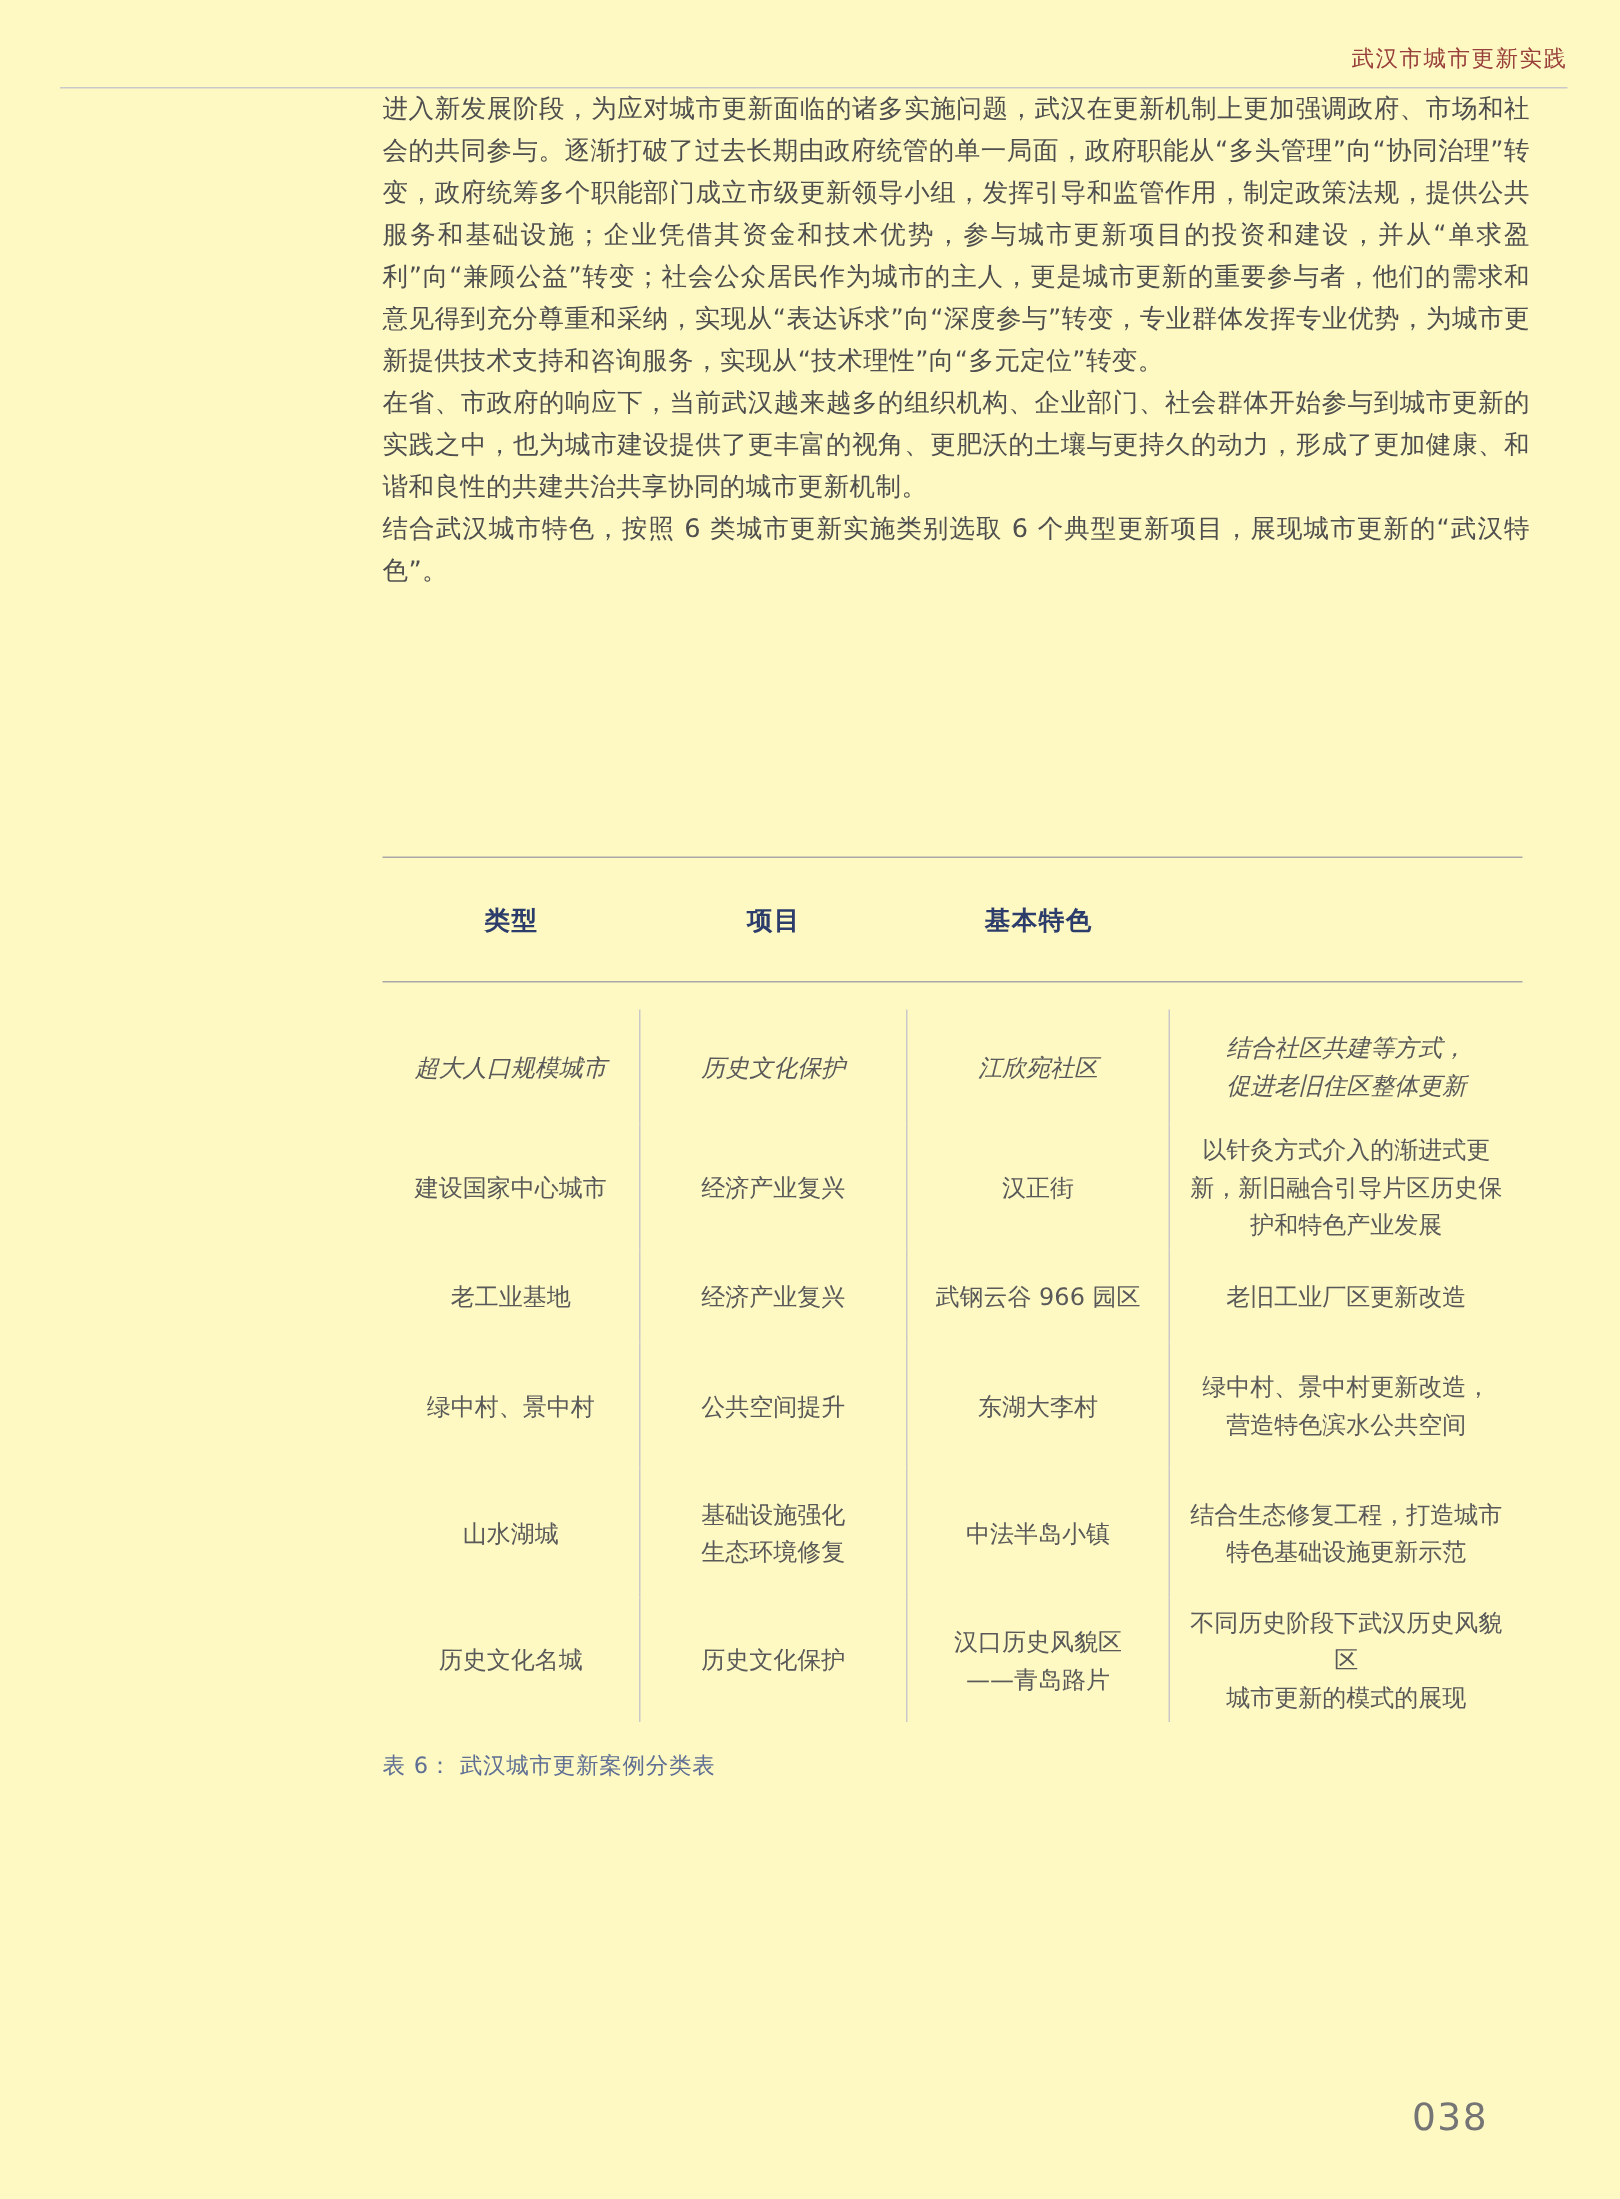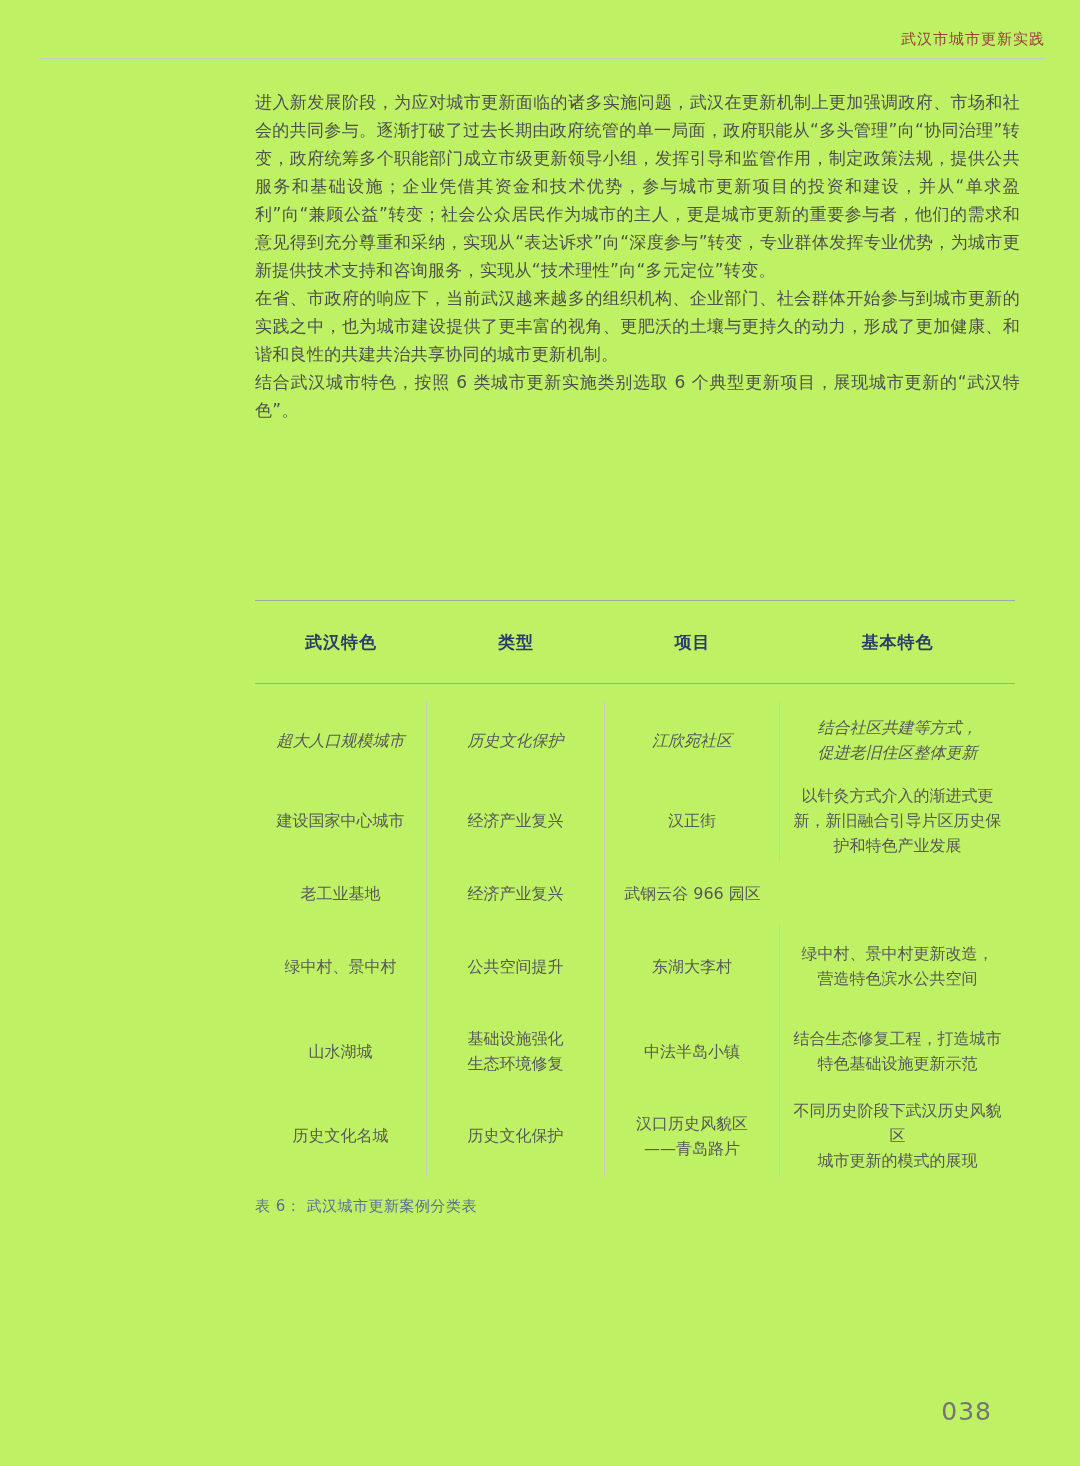--- a/index.html
+++ b/index.html
@@ -5,21 +5,21 @@
   html, body {
     margin: 0;
     padding: 0;
     background: #ffffff;
     font-family: "DejaVu Sans", "Liberation Sans", sans-serif;
   }
   .page {
     position: relative;
     width: 1080px;
     height: 1466px;
-    background: #bef264;
+    background: #fef9c3;
     overflow: hidden;
   }
 
   
   .running-header {
     padding: 30px 35px 0 40px;
   }
   .running-header .title {
     text-align: right;
     font-size: 15px;
@@ -28,21 +28,20 @@
     padding-bottom: 9px;
   }
   .header-rule {
     border-bottom: 1px solid #c9c9c9;
   }
 
   
   .content {
     margin-left: 255px;
     width: 765px;
-    margin-top: 29px;
   }
   .content p {
     margin: 0;
     font-size: 17px;
     line-height: 28px;
     color: #4f4f4f;
     text-align: justify;
     letter-spacing: 0.3px;
   }
   .para-1 { margin-top: 134px; }
@@ -124,21 +123,20 @@
 
   <div class="content">
 
     <p class="para-1">进入新发展阶段，为应对城市更新面临的诸多实施问题，武汉在更新机制上更加强调政府、市场和社会的共同参与。逐渐打破了过去长期由政府统管的单一局面，政府职能从“多头管理”向“协同治理”转变，政府统筹多个职能部门成立市级更新领导小组，发挥引导和监管作用，制定政策法规，提供公共服务和基础设施；企业凭借其资金和技术优势，参与城市更新项目的投资和建设，并从“单求盈利”向“兼顾公益”转变；社会公众居民作为城市的主人，更是城市更新的重要参与者，他们的需求和意见得到充分尊重和采纳，实现从“表达诉求”向“深度参与”转变，专业群体发挥专业优势，为城市更新提供技术支持和咨询服务，实现从“技术理性”向“多元定位”转变。</p>
     <p class="para-2">在省、市政府的响应下，当前武汉越来越多的组织机构、企业部门、社会群体开始参与到城市更新的实践之中，也为城市建设提供了更丰富的视角、更肥沃的土壤与更持久的动力，形成了更加健康、和谐和良性的共建共治共享协同的城市更新机制。</p>
     <p class="para-3">结合武汉城市特色，按照 6 类城市更新实施类别选取 6 个典型更新项目，展现城市更新的“武汉特色”。</p>
 
     <div class="case-table">
 
       <div class="thead">
-        <div class="hcell">武汉特色</div>
         <div class="hcell">类型</div>
         <div class="hcell">项目</div>
         <div class="hcell">基本特色</div>
       </div>
 
       <div class="tbody">
 
         <div class="trow trow-0">
           <div class="cell">超大人口规模城市</div>
           <div class="cell">历史文化保护</div>
@@ -151,20 +149,21 @@
           <div class="cell">建设国家中心城市</div>
           <div class="cell">经济产业复兴</div>
           <div class="cell">汉正街</div>
           <div class="cell">以针灸方式介入的渐进式更新，新旧融合引导片区历史保护和特色产业发展</div>
         </div>
 
         <div class="trow trow-2">
           <div class="cell">老工业基地</div>
           <div class="cell">经济产业复兴</div>
           <div class="cell">武钢云谷 966 园区</div>
+          <div class="cell">老旧工业厂区更新改造</div>
         </div>
 
         <div class="trow trow-3">
           <div class="cell">绿中村、景中村</div>
           <div class="cell">公共空间提升</div>
           <div class="cell">东湖大李村</div>
           <div class="cell">绿中村、景中村更新改造，
 营造特色滨水公共空间</div>
         </div>
 

